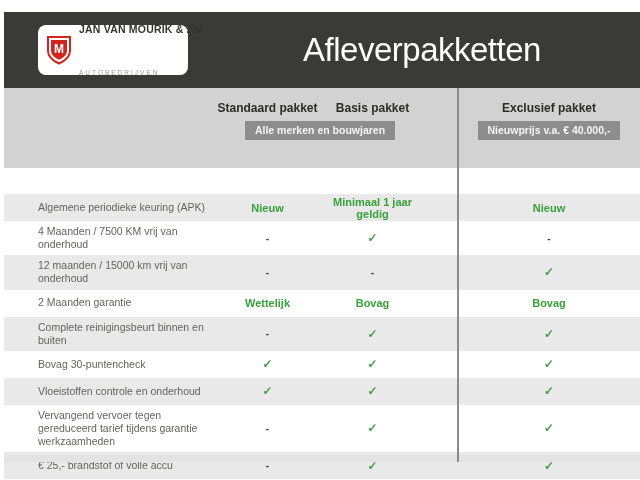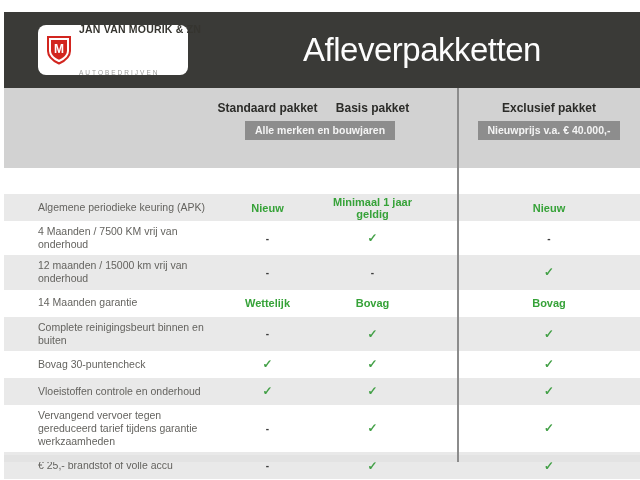--- a/index.html
+++ b/index.html
@@ -105,21 +105,21 @@
 
   <div class="grid5 feature-row">
     <div class="row-label">12 maanden / 15000 km vrij van onderhoud</div>
     <div class="cell dash">-</div>
     <div class="cell dash">-</div>
     <div></div>
     <div class="cell check">✓</div>
   </div>
 
   <div class="grid5 feature-row">
-    <div class="row-label">14 Maanden garantie</div>
+    <div class="row-label">2 Maanden garantie</div>
     <div class="cell green-text">Wettelijk</div>
     <div class="cell green-text">Bovag</div>
     <div></div>
     <div class="cell green-text">Bovag</div>
   </div>
 
   <div class="grid5 feature-row">
     <div class="row-label">Complete reinigingsbeurt binnen en buiten</div>
     <div class="cell dash">-</div>
     <div class="cell check">✓</div>

